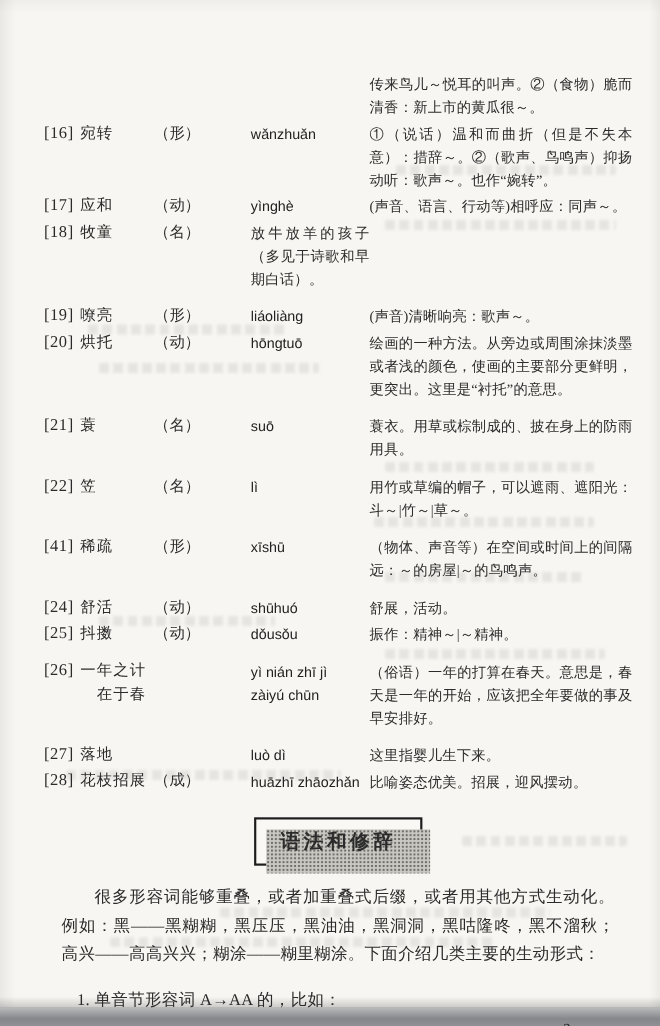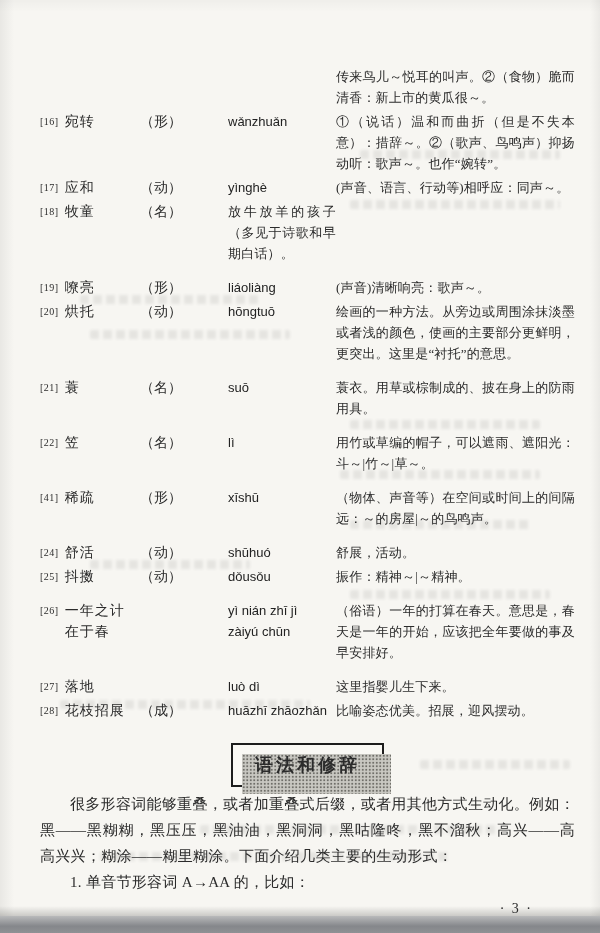--- a/index.html
+++ b/index.html
@@ -14,36 +14,36 @@
       #f7f6f2;
     color:#2b2b2b;}
   .bottom-band{position:absolute;left:0;bottom:0;width:600px;height:17px;
     background:linear-gradient(180deg,#b9babb,#85878b 60%,#8f9194);}
   .content{position:relative;padding:66px 25px 0 40px;z-index:1;}
 
   
   .entry{display:grid;grid-template-columns:100px 88px 108px 239px;margin-top:3px;}
   .entry.gap{margin-top:13px;}
   .c1{display:flex;gap:6px;align-items:flex-start;font-size:14px;line-height:21px;}
-  .num{font-size:10px;letter-spacing:0.5px;text-align:right;}
-  .word{white-space:pre-line;letter-spacing:1px;}
+  .num{font-size:15px;letter-spacing:0.5px;text-align:right;}
+  .word{white-space:pre-line;letter-spacing:1px;text-align:right;}
   .pos{font-size:14px;line-height:21px;}
   .py{font-family:"Liberation Sans",sans-serif;font-size:13px;line-height:21px;white-space:pre;color:#222;}
   .def{font-size:13px;line-height:21px;text-align:justify;letter-spacing:0.2px;}
   .cont{margin-left:296px;width:239px;font-size:13px;line-height:21px;text-align:justify;letter-spacing:0.2px;}
 
   
   .section-box{position:relative;z-index:0;width:fit-content;margin:22px auto 4px auto;
     padding:8px 22px;border:2px solid #1d1d1d;background:#f9f8f4;
     font-size:18px;font-weight:bold;letter-spacing:3px;}
   .section-box::before{content:"";position:absolute;left:9px;top:9px;width:100%;height:100%;z-index:-1;
     background:#c9c8c2;background-image:radial-gradient(#6f6e69 1px,rgba(0,0,0,0) 1.4px);background-size:3.5px 3.5px;}
 
   .heading{font-size:15px;font-weight:bold;margin:26px 0 4px 0;letter-spacing:0.5px;}
-  .para{margin:0;font-size:15px;line-height:26px;text-indent:2em;text-align:justify;letter-spacing:0.3px;}
+  .para{margin:16px;font-size:15px;line-height:26px;text-indent:2em;text-align:justify;letter-spacing:0.3px;}
   .item{margin:0;font-size:15px;line-height:26px;text-indent:2em;letter-spacing:0.3px;}
   .page-num{margin-top:6px;text-align:right;padding-right:42px;font-size:14px;letter-spacing:2px;}
 
   
   .bleed-layer{position:absolute;inset:0;z-index:0;pointer-events:none;}
   .b{position:absolute;height:9px;filter:blur(1.6px);opacity:.09;border-radius:2px;
      background:repeating-linear-gradient(90deg,#3a3a3a 0 9px,rgba(0,0,0,0) 9px 13px);}
 </style>
 </head>
 <body>

